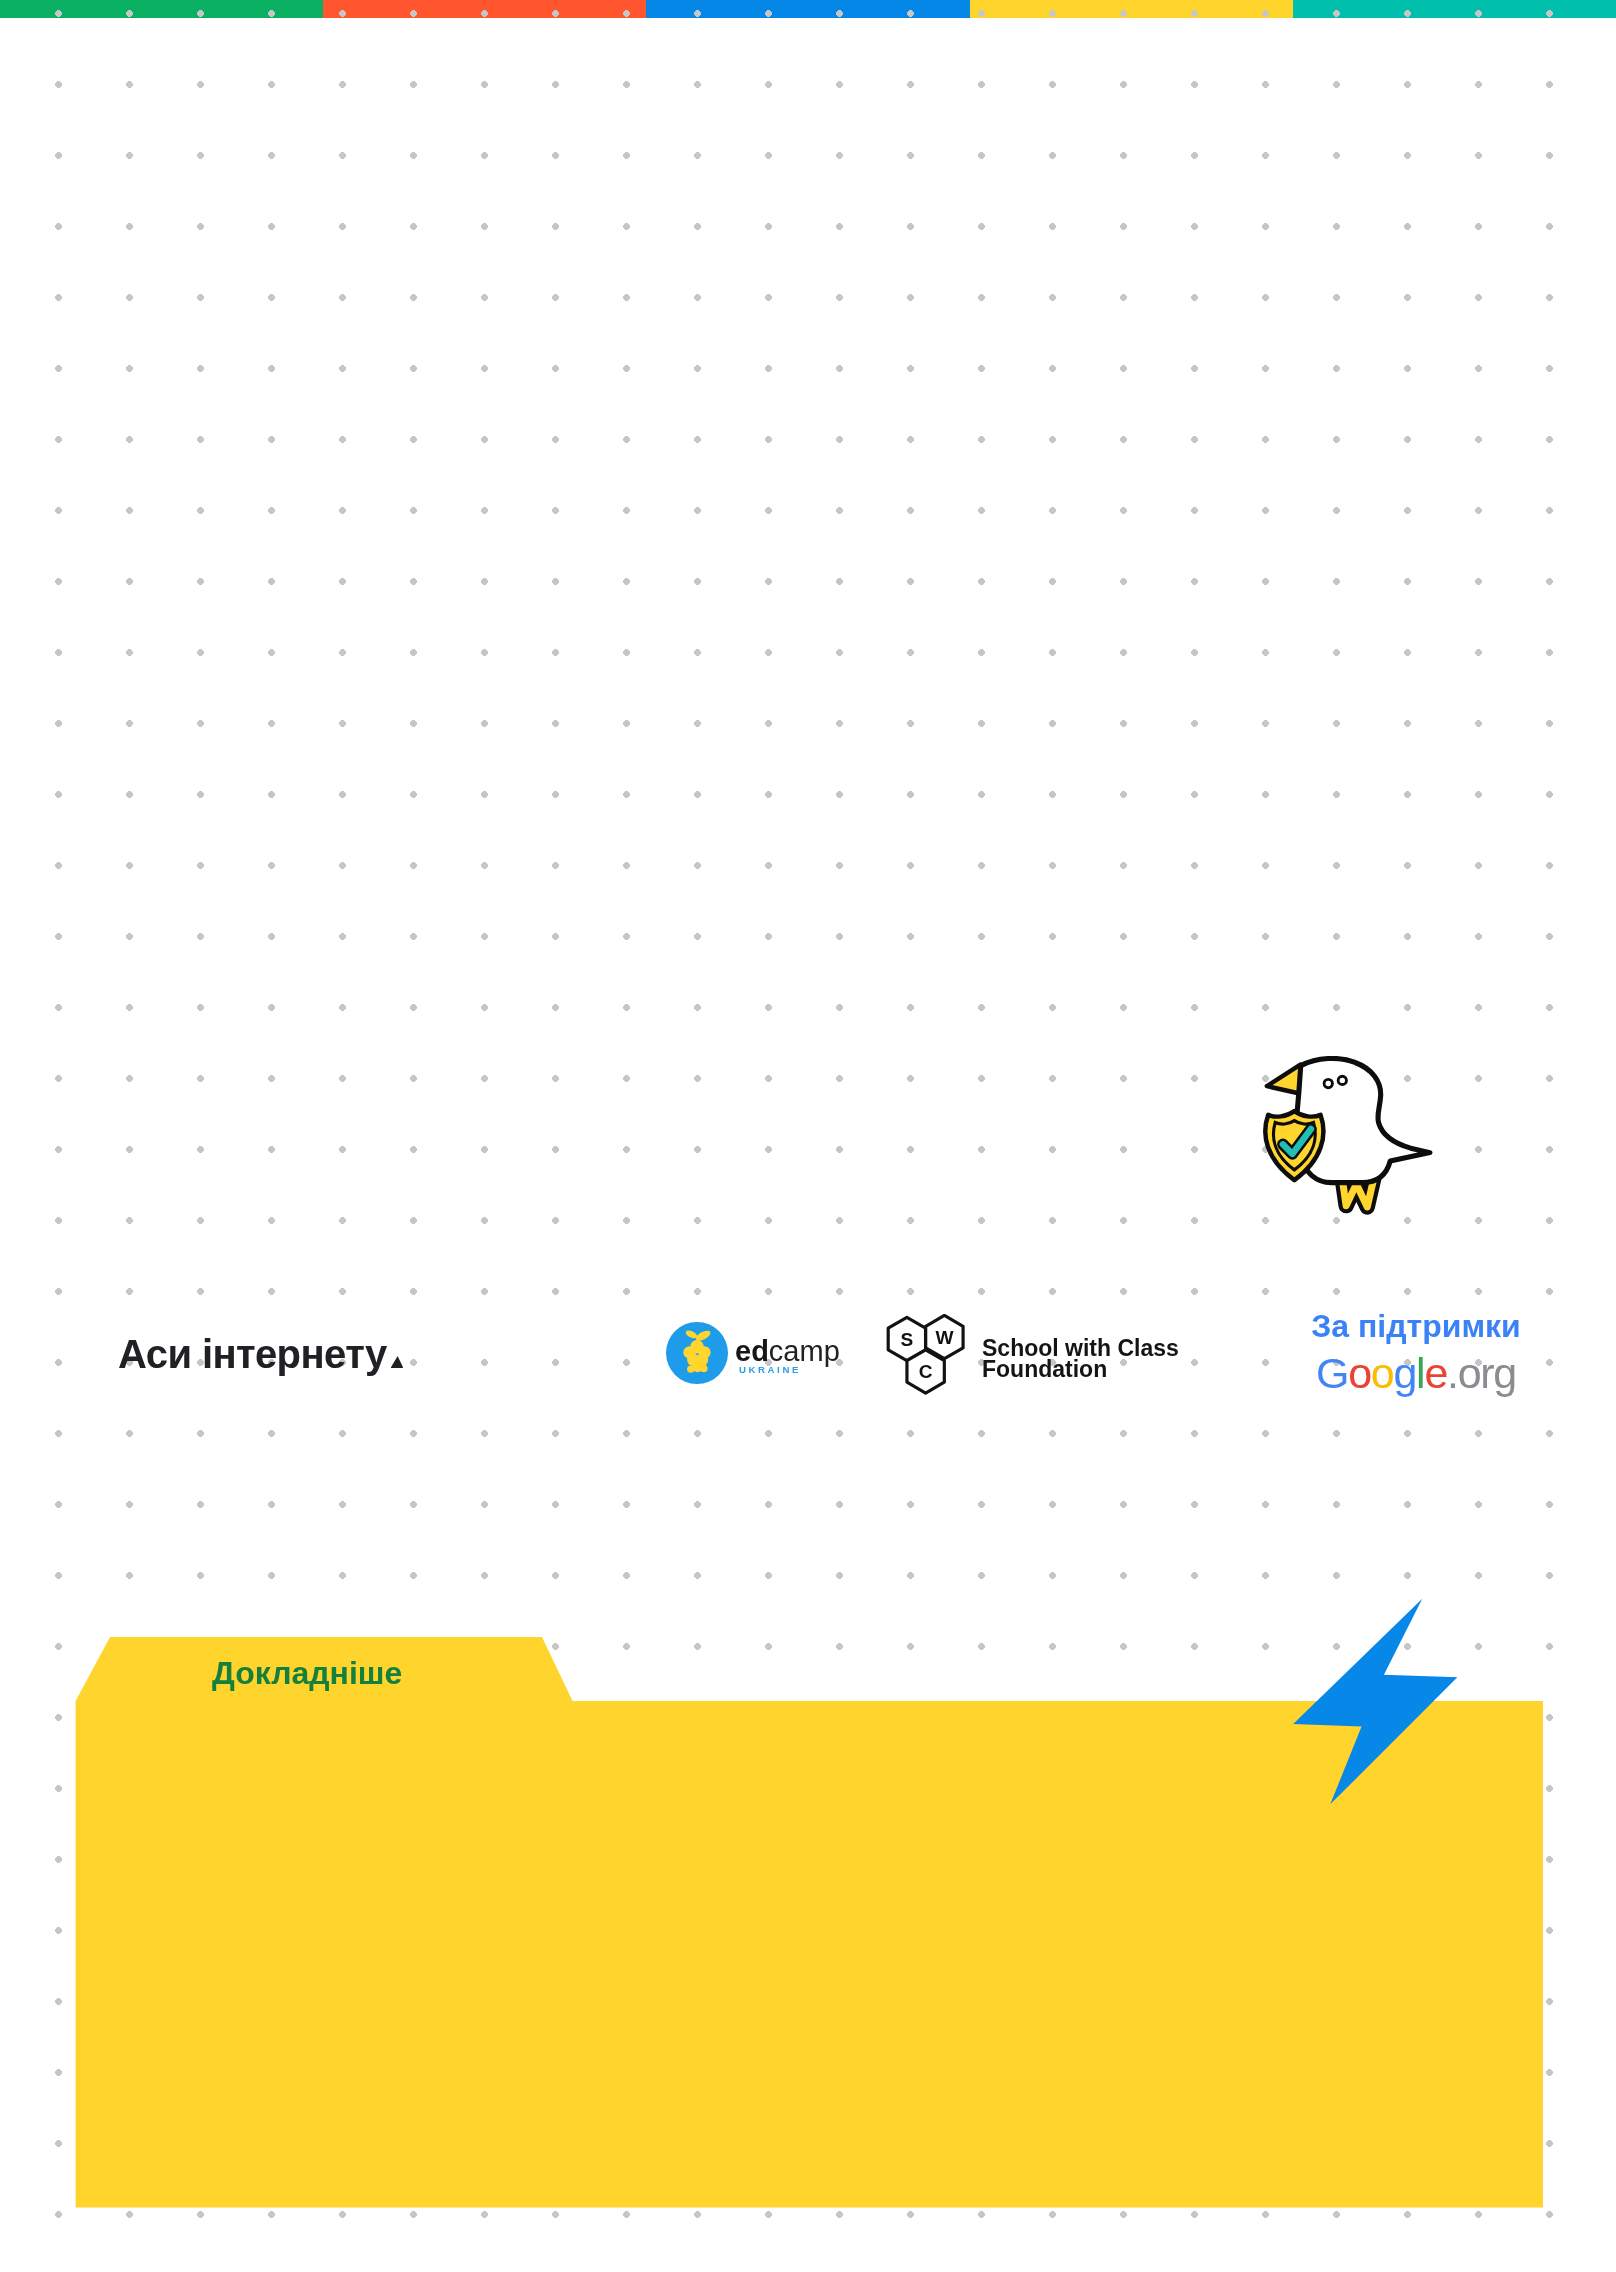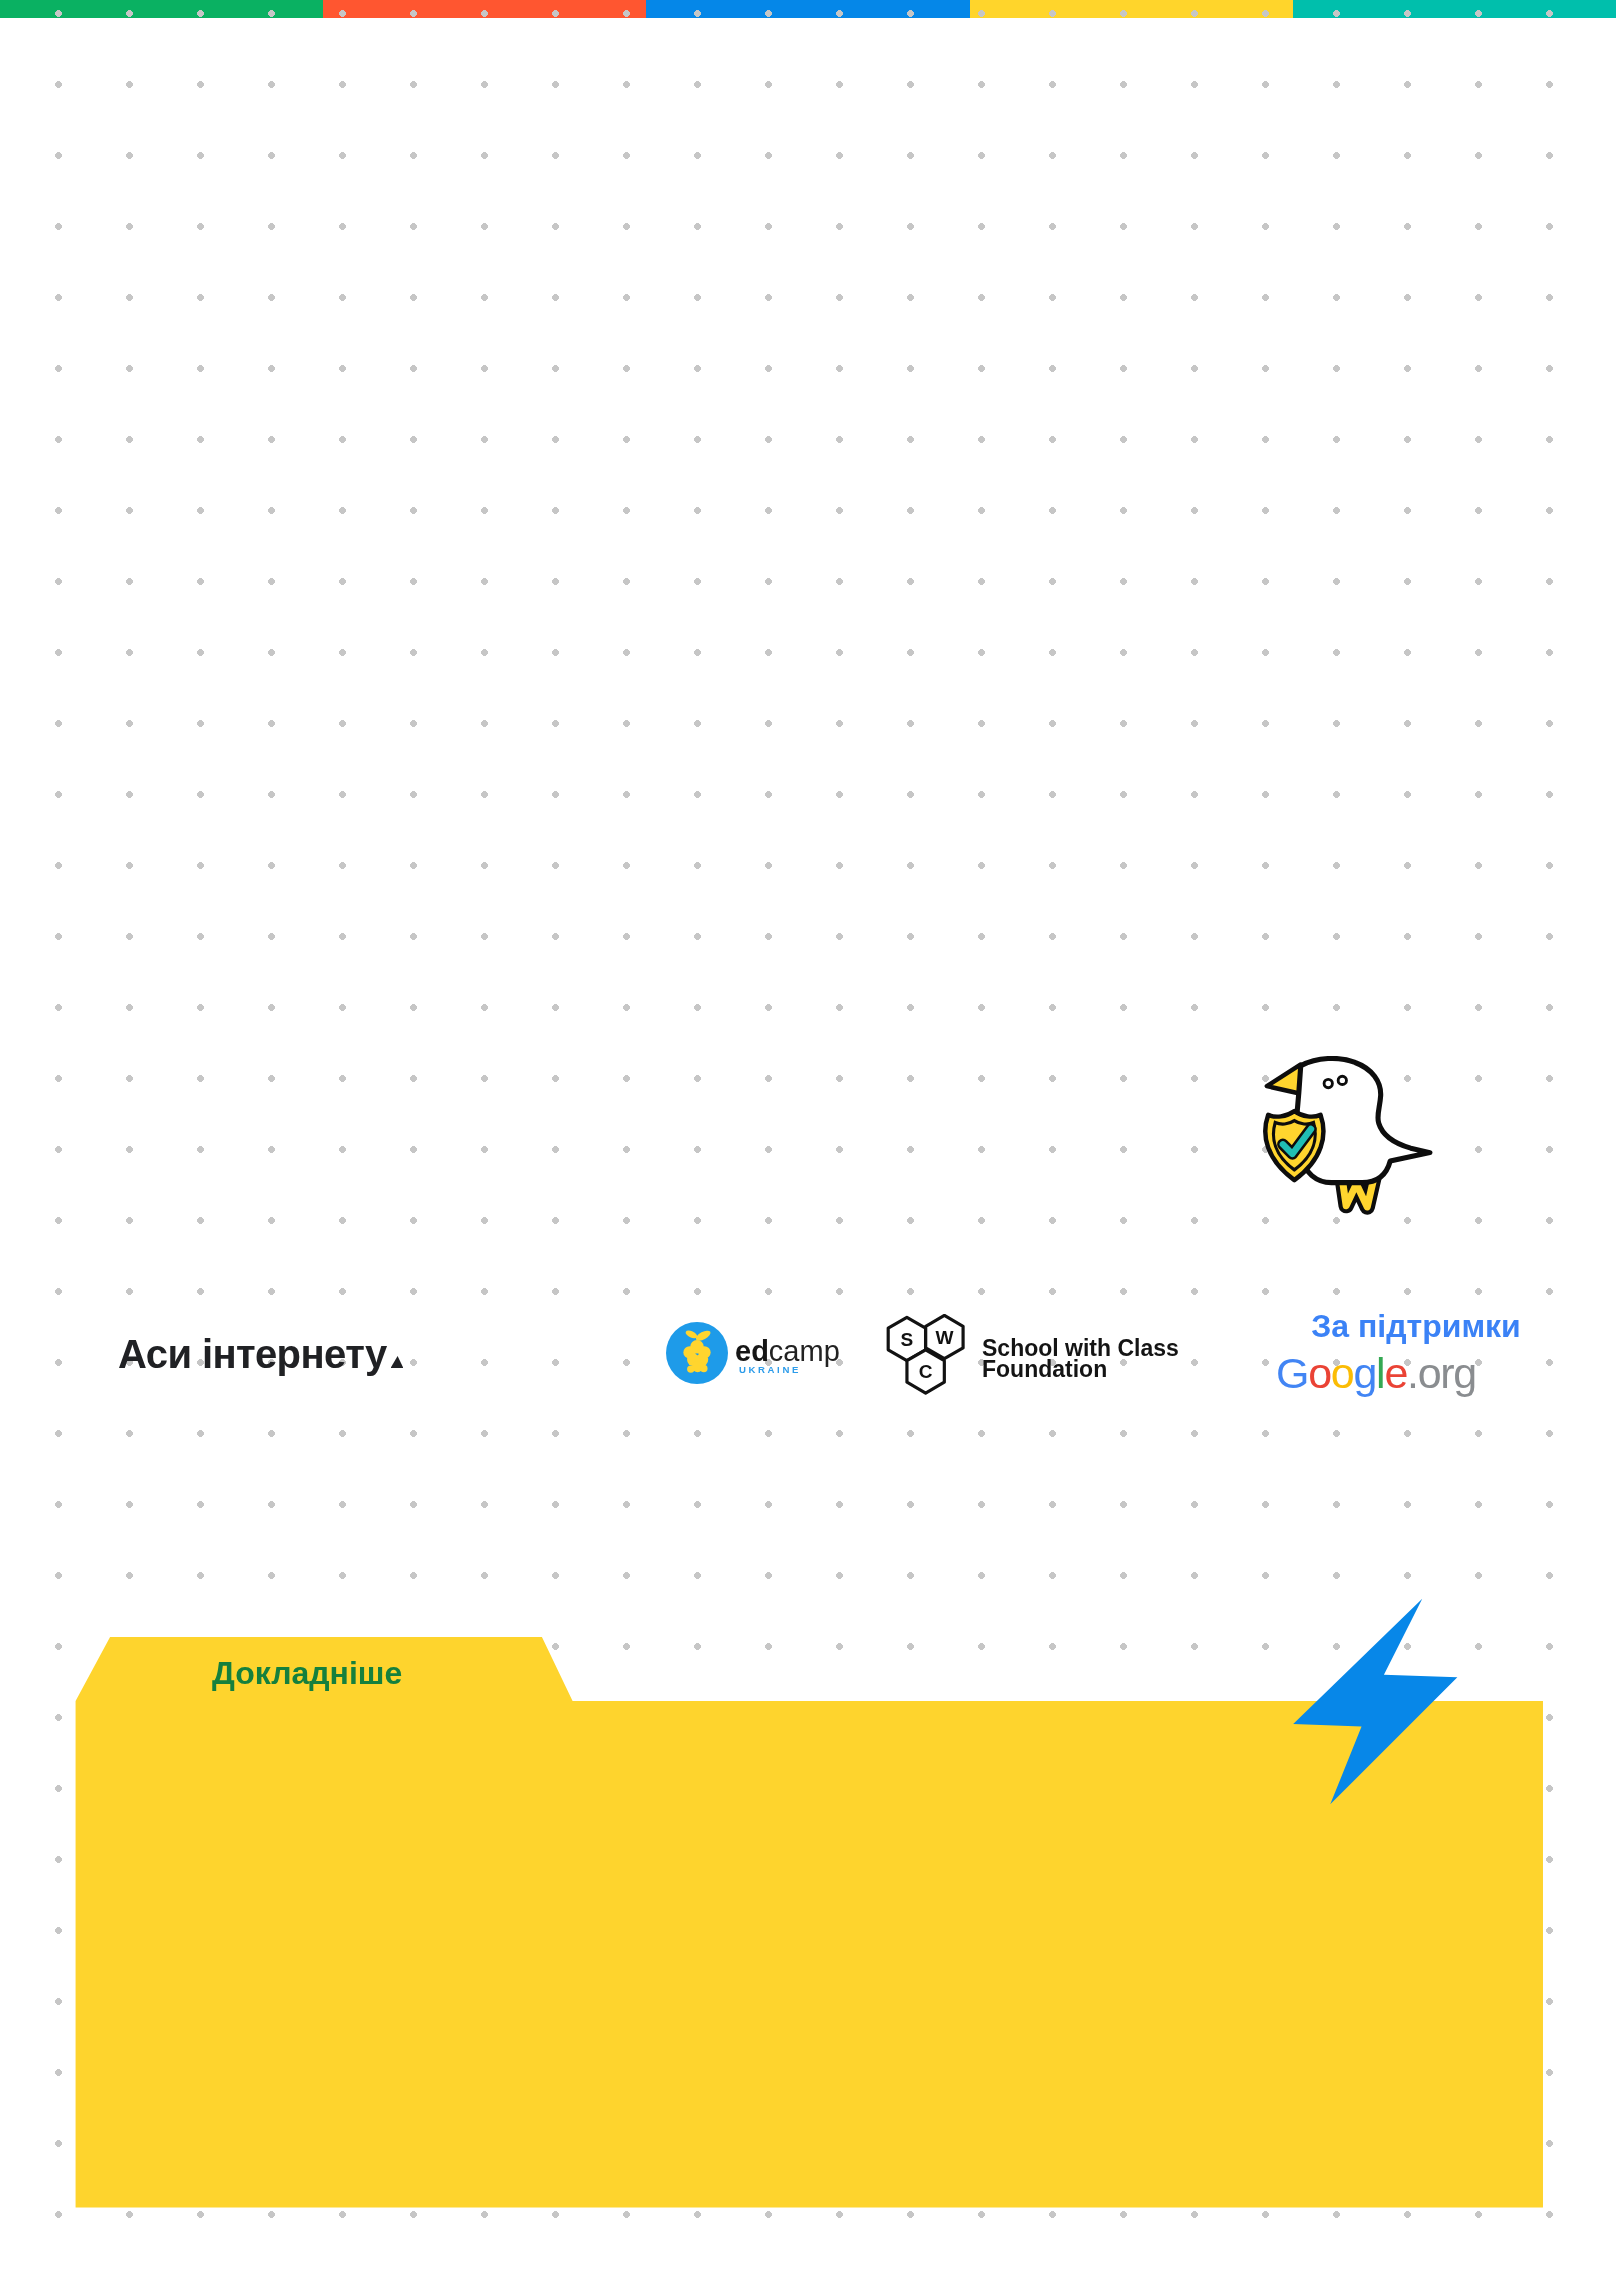--- a/index.html
+++ b/index.html
@@ -31,21 +31,21 @@
   .edcamp-mark{position:absolute;left:666px;top:1322px;width:62px;height:62px;}
   .edcamp-word{position:absolute;left:735px;top:1337px;font-size:29px;line-height:1;color:#161616;white-space:nowrap;}
   .edcamp-word .b{font-weight:700;}
   .edcamp-word .l{font-weight:400;color:#222;}
   .edcamp-country{position:absolute;left:739px;top:1365px;font-size:9.6px;font-weight:700;letter-spacing:2.6px;line-height:1;text-align:right;}
   
   .swc-mark{position:absolute;left:884px;top:1311px;width:89px;height:84px;}
   .swc-text{position:absolute;left:982px;top:1338px;font-size:23px;font-weight:700;line-height:20.5px;color:#141414;}
   
   .support-label{position:absolute;left:1304px;top:1310px;width:224px;text-align:center;font-size:32px;font-weight:600;color:#3b82f6;line-height:1;}
-  .google-logo{position:absolute;left:1264px;top:1352px;width:224px;text-align:center;font-size:43px;font-weight:500;letter-spacing:-1.3px;line-height:1;white-space:nowrap;}
+  .google-logo{position:absolute;left:1304px;top:1352px;width:224px;text-align:center;font-size:43px;font-weight:500;letter-spacing:-1.3px;line-height:1;white-space:nowrap;}
   
   .bird{position:absolute;left:1256px;top:1056px;width:179px;height:160px;}
   
   .folder-svg{position:absolute;left:0;top:1591px;width:1616px;height:681px;}
   .tab-label{position:absolute;left:212px;top:1657px;font-size:32px;font-weight:700;color:#15803d;line-height:1;white-space:nowrap;}
 </style>
 </head>
 <body>
 
 <div class="page">

